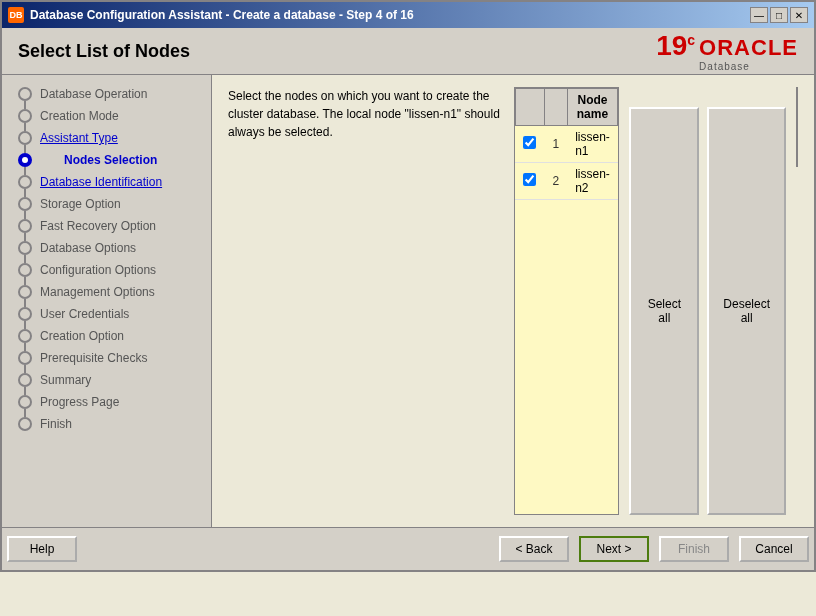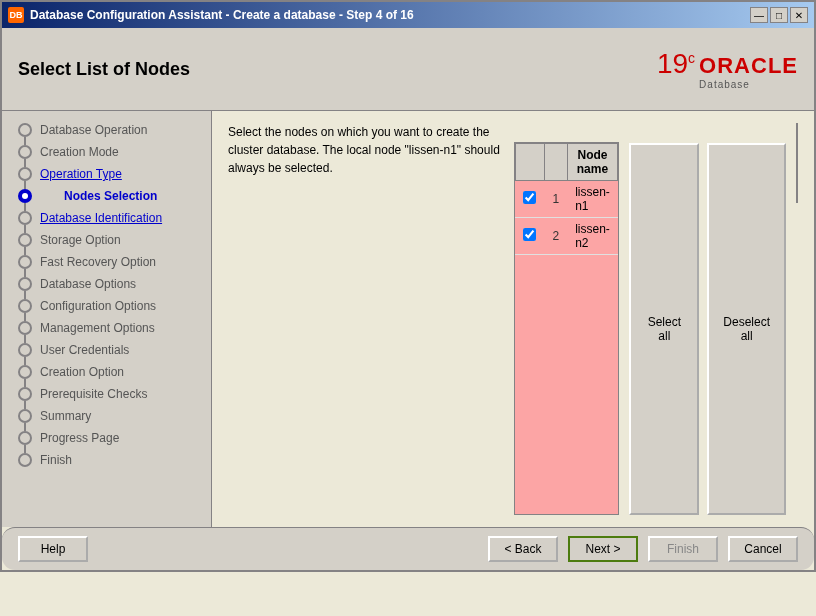--- a/index.html
+++ b/index.html
@@ -61,40 +61,40 @@
       border: 1px solid #848284;
       display: flex;
       align-items: center;
       justify-content: center;
       font-size: 10px;
       cursor: pointer;
       color: #000;
     }
     .header-bar {
       background: #d4d0c8;
-      padding: 20px 16px;
+      padding: 2px 16px;
       display: flex;
       justify-content: space-between;
       align-items: center;
       border-bottom: 1px solid #848284;
       flex-shrink: 0;
     }
     .header-title {
       font-size: 18px;
       font-weight: bold;
       color: #000;
     }
     .oracle-logo {
       display: flex;
       align-items: baseline;
       gap: 4px;
     }
     .oracle-19c {
       font-size: 28px;
-      font-weight: normal;
+      font-weight: bold;
       color: #cc0000;
     }
     .oracle-19c sup {
       font-size: 14px;
     }
     .oracle-text {
       display: flex;
       flex-direction: column;
       align-items: flex-start;
     }
@@ -173,23 +173,22 @@
       gap: 10px;
       overflow: hidden;
     }
     .instruction-text {
       font-size: 12px;
       color: #000;
       line-height: 1.5;
     }
     .table-container {
       border: 1px solid #848284;
-      background: #fca5a5;
+      background: #fef9c3;
       flex: 1;
-      margin-top: 19px;
     }
     .nodes-table {
       width: 100%;
       border-collapse: collapse;
     }
     .nodes-table th {
       background: #d4d0c8;
       border: 1px solid #848284;
       padding: 4px 8px;
       text-align: center;
@@ -218,25 +217,24 @@
     .text-area-box {
       border: 1px solid #848284;
       background: #e8e8e0;
       height: 80px;
       flex-shrink: 0;
     }
     .bottom-bar {
       display: flex;
       justify-content: space-between;
       align-items: center;
-      padding: 8px 16px;
+      padding: 8px 5px;
       border-top: 1px solid #848284;
       background: #d4d0c8;
       flex-shrink: 0;
-      border-radius: 13px;
     }
     .btn {
       padding: 4px 14px;
       background: #d4d0c8;
       border: 2px outset #fff;
       font-size: 12px;
       cursor: pointer;
       min-width: 70px;
     }
     .btn-next {
@@ -298,21 +296,21 @@
             <span class="sidebar-label">Database Operation</span>
             <div class="step-connector"></div>
           </div>
           <div class="sidebar-item">
             <div class="step-indicator"></div>
             <span class="sidebar-label">Creation Mode</span>
             <div class="step-connector"></div>
           </div>
           <div class="sidebar-item">
             <div class="step-indicator"></div>
-            <span class="sidebar-label link">Operation Type</span>
+            <span class="sidebar-label link">Assistant Type</span>
             <div class="step-connector"></div>
           </div>
           <div class="sidebar-item">
             <div class="step-indicator active">
               <div style="width:6px;height:6px;border-radius:50%;background:white;"></div>
             </div>
             <span class="sidebar-label active">Nodes Selection</span>
             <div class="step-connector"></div>
           </div>
           <div class="sidebar-item">

